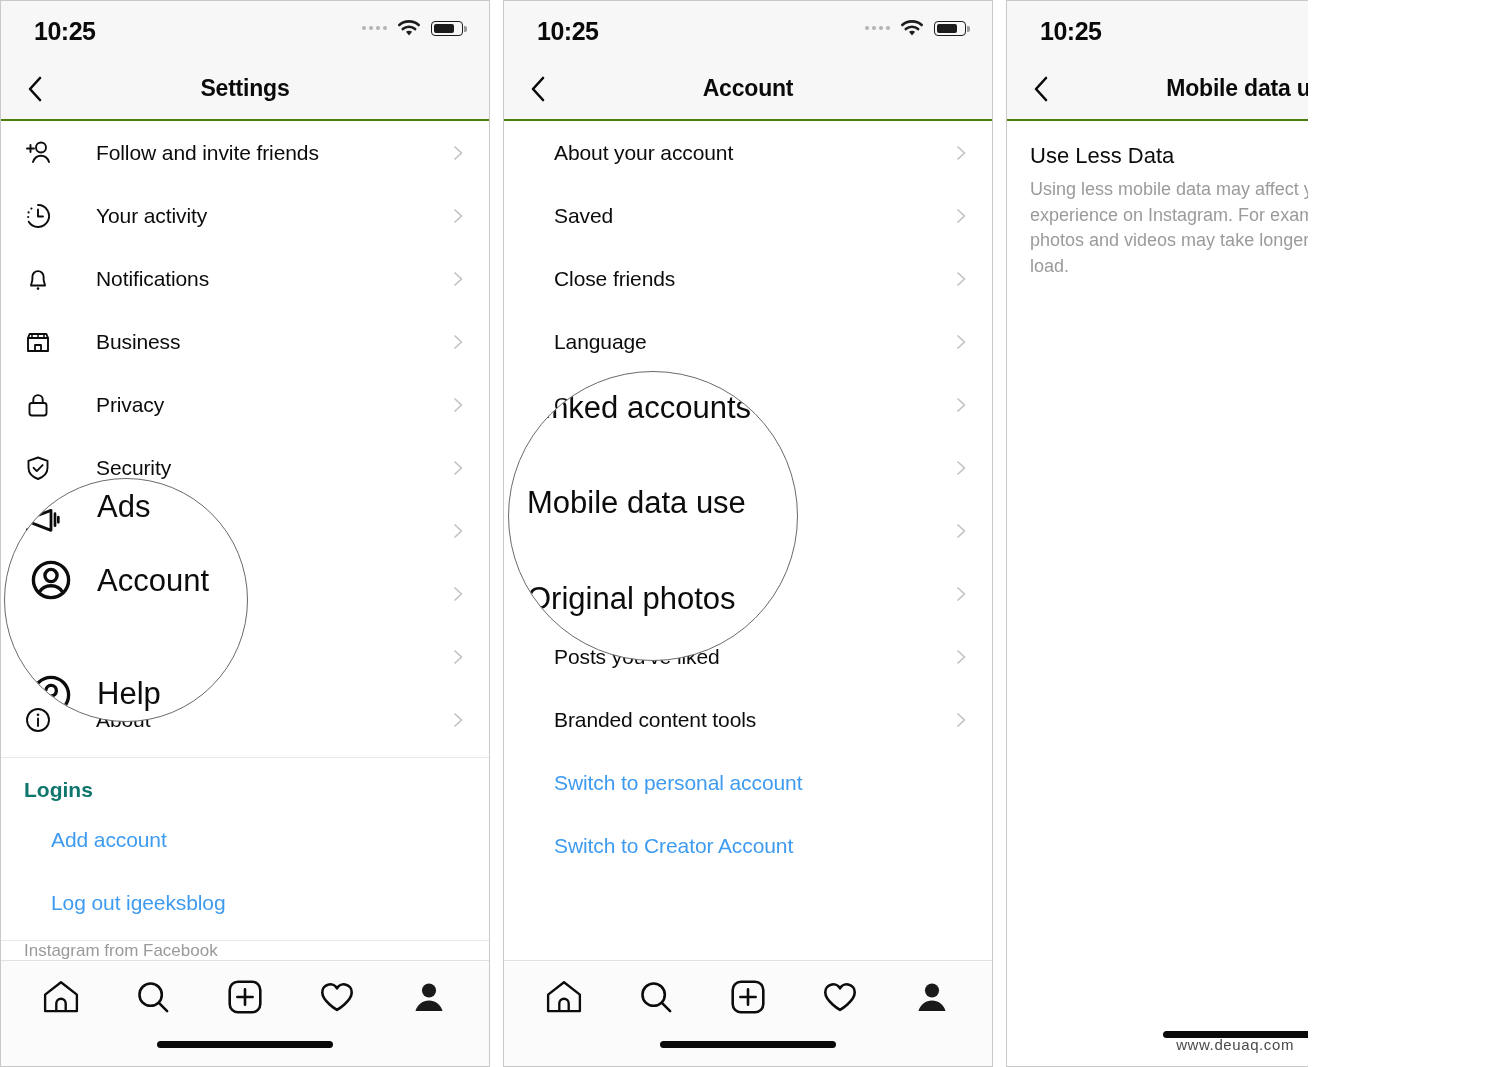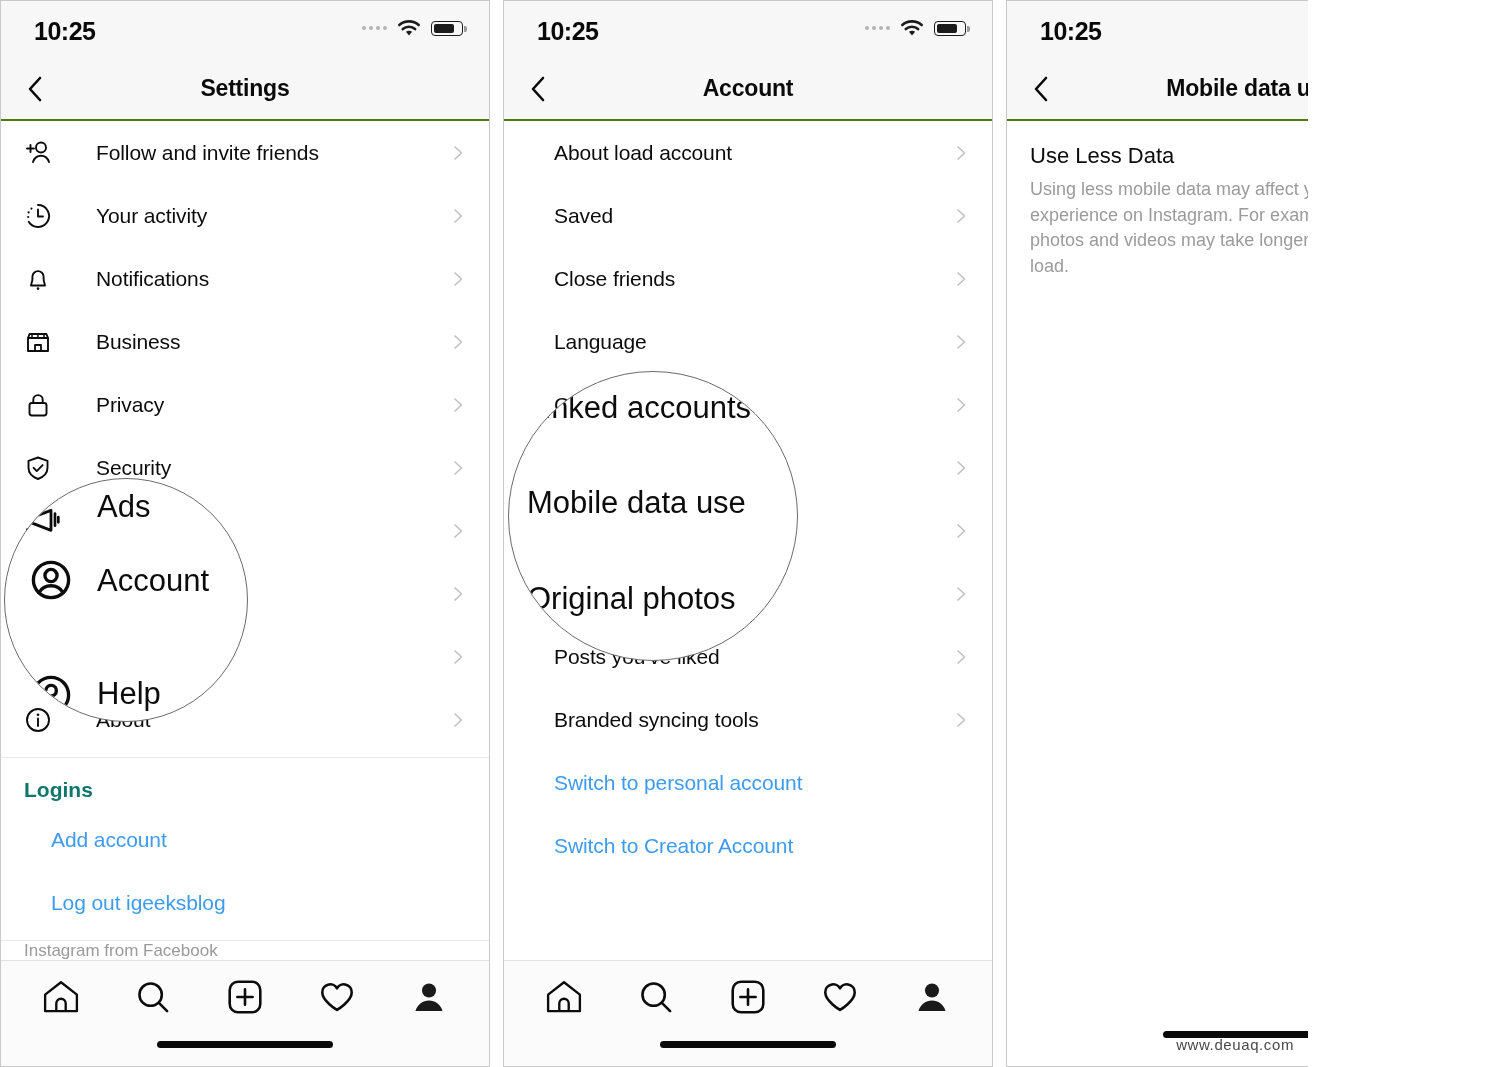--- a/index.html
+++ b/index.html
@@ -519,21 +519,21 @@
 
     <div class="nav-header">
       <svg class="nav-back" viewBox="0 0 34 36">
         <path d="M21 7 L11 18 L21 29" stroke="#0a0a0a" stroke-width="2.6" fill="none" stroke-linecap="round" stroke-linejoin="round"></path>
       </svg>
       <div class="nav-title">Account</div>
     </div>
 
     <div class="list">
       <div class="row no-icon">
-        <span class="label">About load account</span>
+        <span class="label">About your account</span>
         <svg class="chev" viewBox="0 0 17 17">
             <path d="M5 2.5 L11.5 8.5 L5 14.5" stroke="#c2c2c2" stroke-width="1.7" fill="none" stroke-linecap="round" stroke-linejoin="round"></path>
           </svg>
       </div>
       <div class="row no-icon">
         <span class="label">Saved</span>
         <svg class="chev" viewBox="0 0 17 17">
             <path d="M5 2.5 L11.5 8.5 L5 14.5" stroke="#c2c2c2" stroke-width="1.7" fill="none" stroke-linecap="round" stroke-linejoin="round"></path>
           </svg>
       </div>
@@ -573,21 +573,21 @@
             <path d="M5 2.5 L11.5 8.5 L5 14.5" stroke="#c2c2c2" stroke-width="1.7" fill="none" stroke-linecap="round" stroke-linejoin="round"></path>
           </svg>
       </div>
       <div class="row no-icon">
         <span class="label">Posts you've liked</span>
         <svg class="chev" viewBox="0 0 17 17">
             <path d="M5 2.5 L11.5 8.5 L5 14.5" stroke="#c2c2c2" stroke-width="1.7" fill="none" stroke-linecap="round" stroke-linejoin="round"></path>
           </svg>
       </div>
       <div class="row no-icon">
-        <span class="label">Branded syncing tools</span>
+        <span class="label">Branded content tools</span>
         <svg class="chev" viewBox="0 0 17 17">
             <path d="M5 2.5 L11.5 8.5 L5 14.5" stroke="#c2c2c2" stroke-width="1.7" fill="none" stroke-linecap="round" stroke-linejoin="round"></path>
           </svg>
       </div>
 
       <div class="row no-icon link">
         <span class="label">Switch to personal account</span>
       </div>
       <div class="row no-icon link">
         <span class="label">Switch to Creator Account</span>

